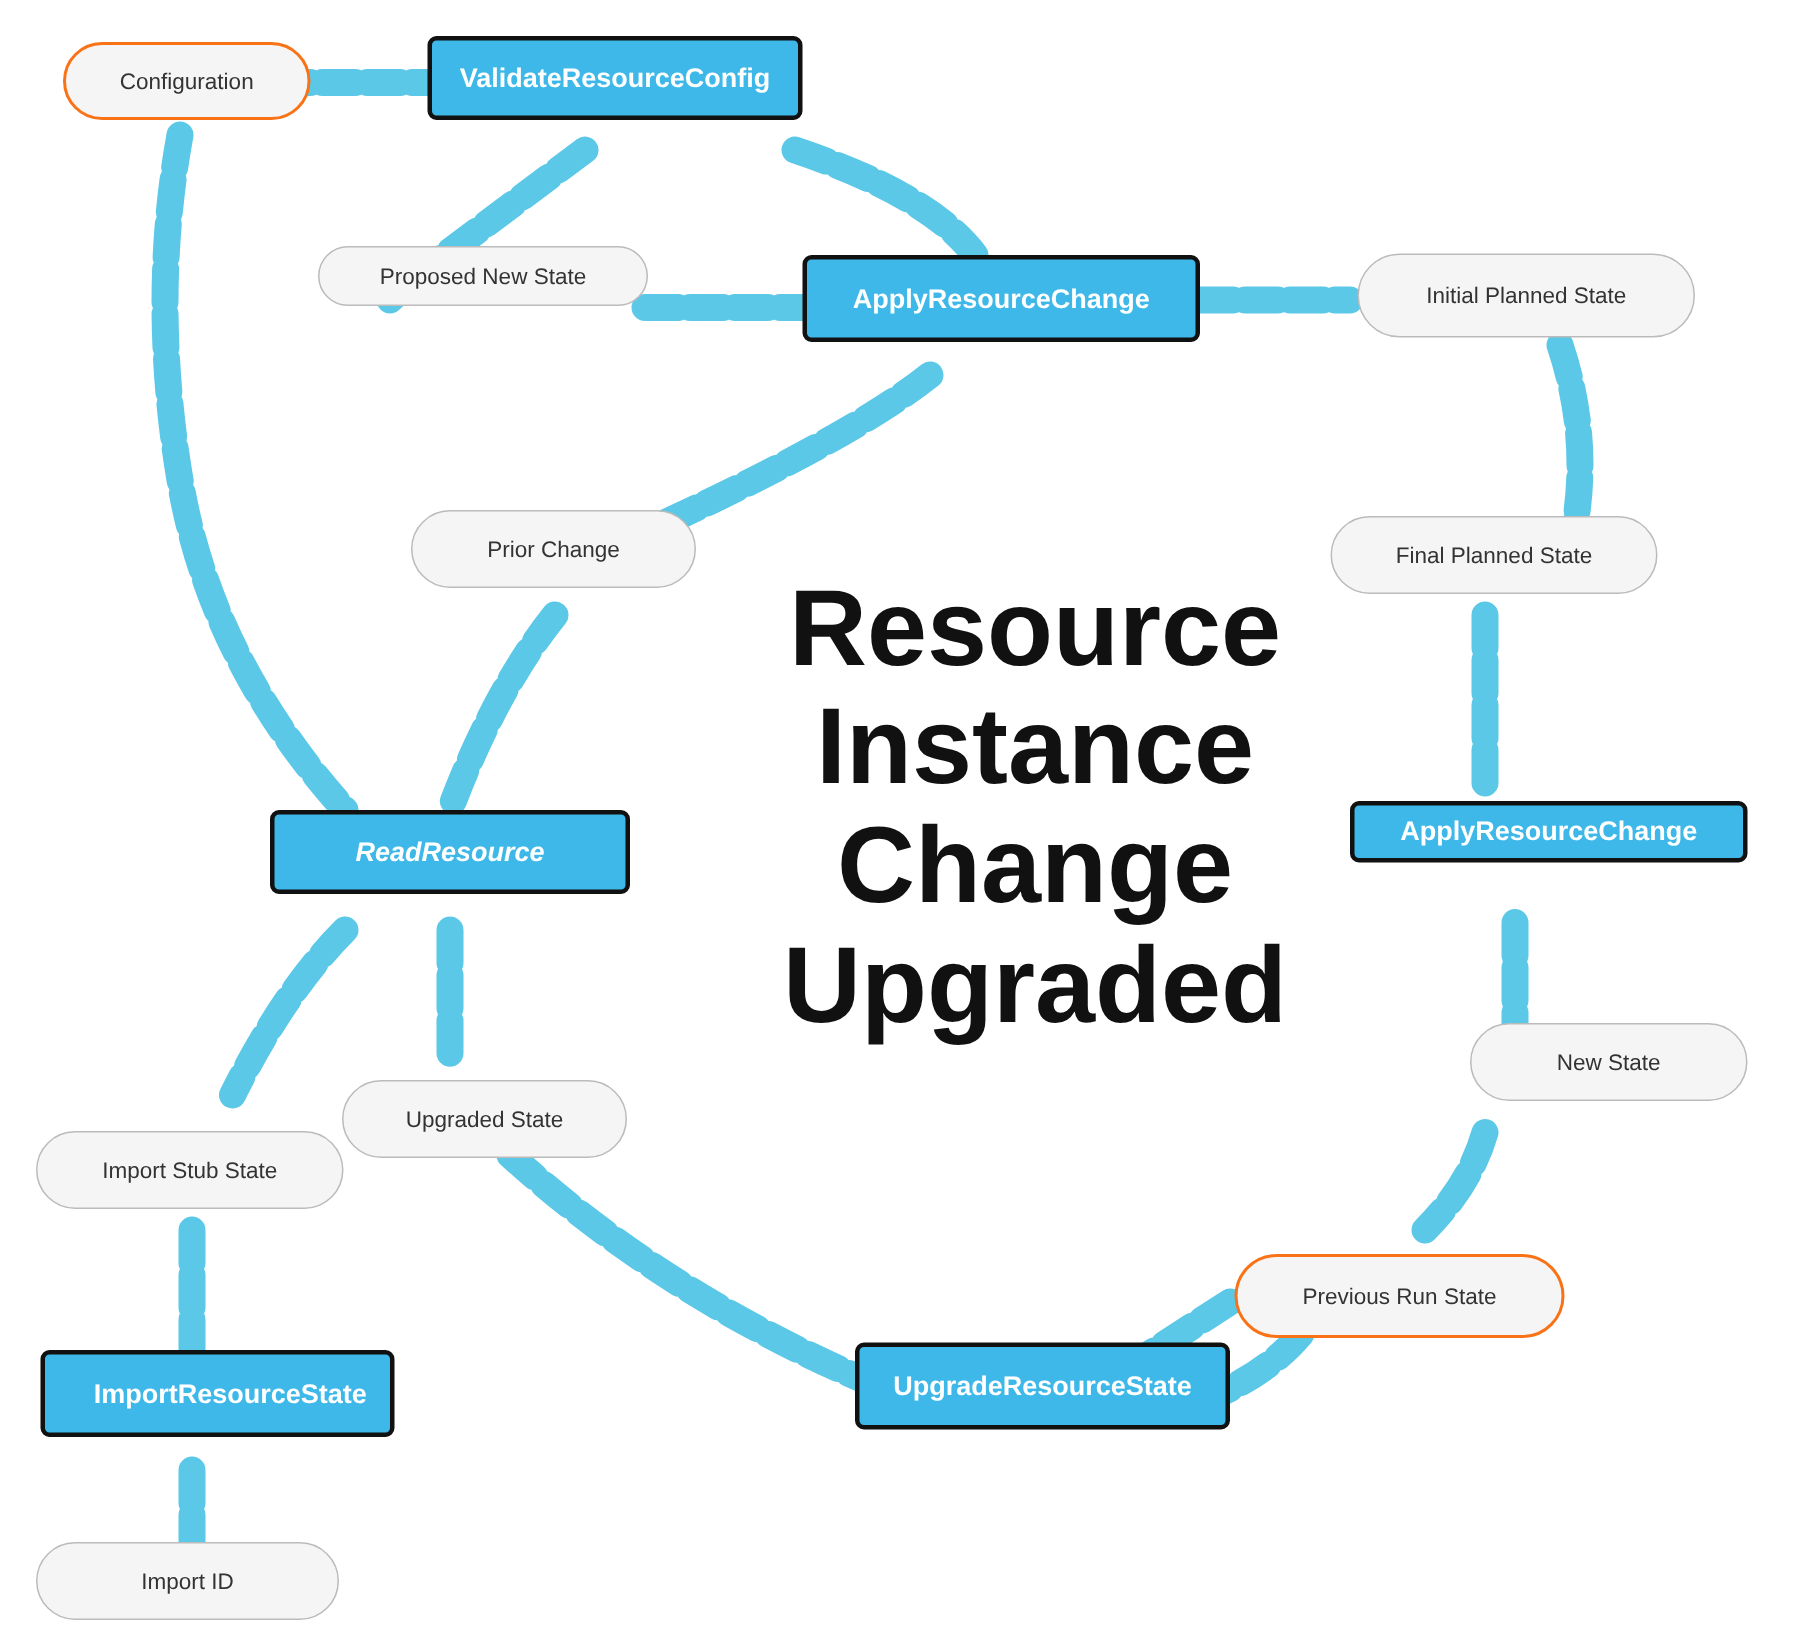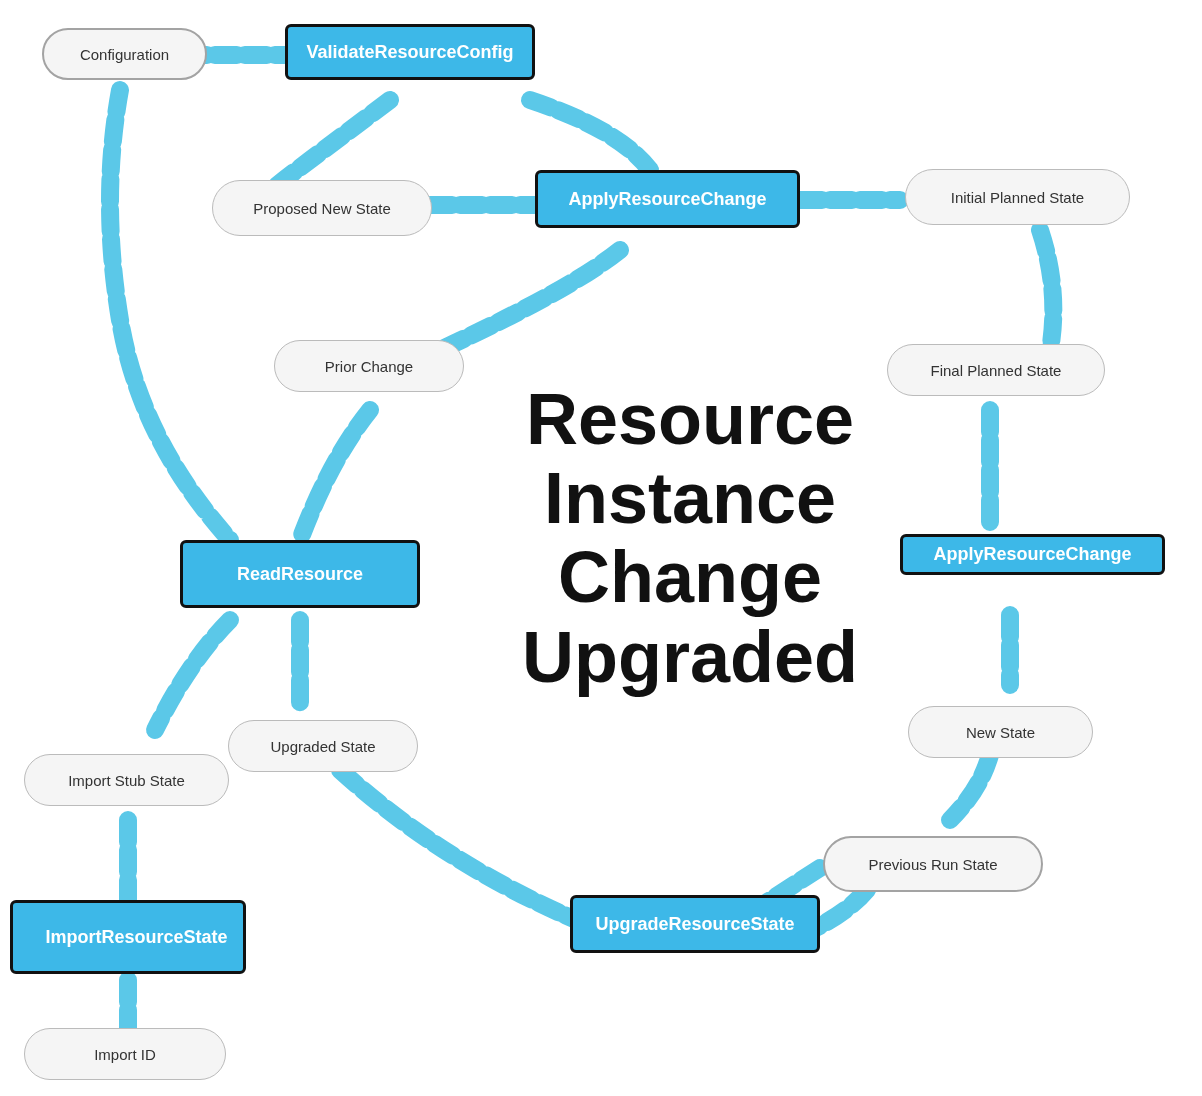--- a/index.html
+++ b/index.html
@@ -46,21 +46,21 @@
       font-size: 15px;
       text-align: center;
       z-index: 10;
       background: #f5f5f5;
       border: 1.5px solid #bbb;
       color: #333;
     }
 
     .node-oval-green {
       background: #f5f5f5;
-      border: 2px solid #a3a3a3;
+      border: 2px solid #f97316;
       color: #333;
     }
 
     
     .title {
       position: absolute;
       font-size: 72px;
       font-weight: 900;
       color: #111;
       line-height: 1.1;
@@ -139,65 +139,65 @@
   </div>
 
   <div class="node-oval node-oval-green" style="left: 42px; top: 28px; width: 165px; height: 52px;">
     <span>Configuration</span>
   </div>
 
   <div class="node-box node-blue" style="left: 285px; top: 24px; width: 250px; height: 56px;">
     <span>ValidateResourceConfig</span>
   </div>
 
-  <div class="node-oval" style="left: 212px; top: 180px; width: 220px; height: 56px;">
+  <div class="node-oval" style="left: 212px; top: 164px; width: 220px; height: 40px;">
     <span>Proposed New State</span>
   </div>
 
   <div class="node-box node-blue" style="left: 535px; top: 170px; width: 265px; height: 58px;">
     <span>ApplyResourceChange</span>
   </div>
 
   <div class="node-oval" style="left: 905px; top: 169px; width: 225px; height: 56px;">
     <span>Initial Planned State</span>
   </div>
 
   <div class="node-oval" style="left: 274px; top: 340px; width: 190px; height: 52px;">
     <span>Prior Change</span>
   </div>
 
   <div class="node-oval" style="left: 887px; top: 344px; width: 218px; height: 52px;">
     <span>Final Planned State</span>
   </div>
 
-  <div class="node-box node-blue" style="left: 180px; top: 540px; width: 240px; height: 68px;">
+  <div class="node-box node-blue" style="left: 180px; top: 540px; width: 240px; height: 56px; font-style: italic;">
     <span>ReadResource</span>
   </div>
 
   <div class="node-box node-blue" style="left: 900px; top: 534px; width: 265px; height: 41px;">
     <span>ApplyResourceChange</span>
   </div>
 
-  <div class="node-oval" style="left: 908px; top: 682px; width: 185px; height: 52px; margin-top: 24px;">
+  <div class="node-oval" style="left: 980px; top: 682px; width: 185px; height: 52px;">
     <span>New State</span>
   </div>
 
   <div class="node-oval" style="left: 24px; top: 754px; width: 205px; height: 52px;">
     <span>Import Stub State</span>
   </div>
 
   <div class="node-oval" style="left: 228px; top: 720px; width: 190px; height: 52px;">
     <span>Upgraded State</span>
   </div>
 
   <div class="node-oval node-oval-green" style="left: 823px; top: 836px; width: 220px; height: 56px;">
     <span>Previous Run State</span>
   </div>
 
-  <div class="node-box node-blue" style="left: 10px; top: 900px; width: 236px; height: 74px; padding-left: 17px;">
+  <div class="node-box node-blue" style="left: 27px; top: 900px; width: 236px; height: 58px; padding-left: 17px;">
     <span>ImportResourceState</span>
   </div>
 
   <div class="node-box node-blue" style="left: 570px; top: 895px; width: 250px; height: 58px;">
     <span>UpgradeResourceState</span>
   </div>
 
   <div class="node-oval" style="left: 24px; top: 1028px; width: 202px; height: 52px;">
     <span>Import ID</span>
   </div>

